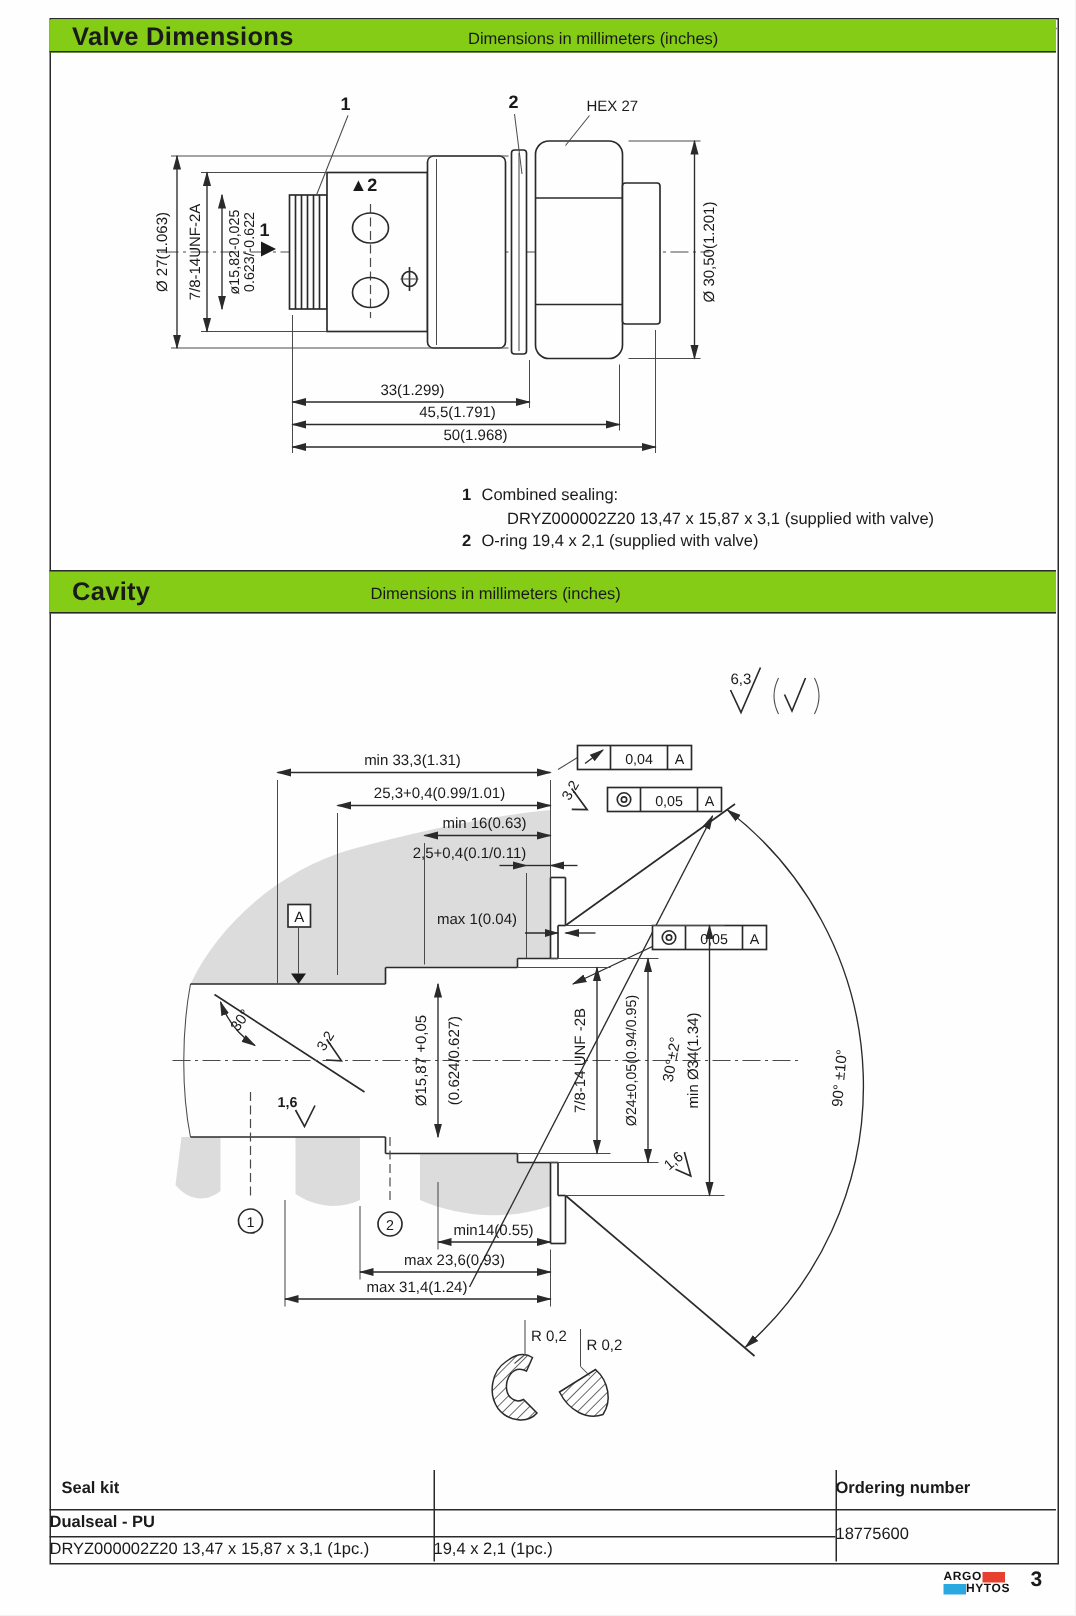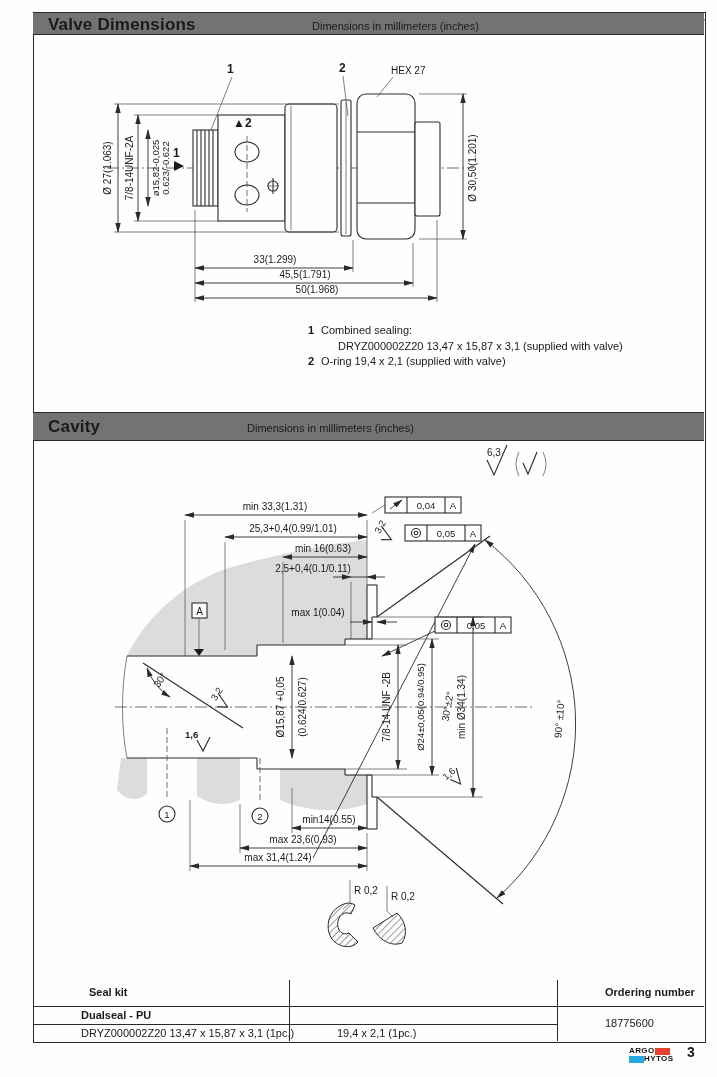--- a/index.html
+++ b/index.html
@@ -1,23 +1,23 @@
 <!DOCTYPE html>
 <html><head>
 <meta charset="utf-8">
 <style>
   html,body{margin:0;padding:0;background:#e8e8e8;}
   .page{position:relative;width:717px;height:1077px;background:#fefefe;
         font-family:"Liberation Sans",sans-serif;color:#1a1a1a;overflow:hidden;}
   .frame{position:absolute;left:33px;top:12px;width:671px;height:1029px;
          border:1.6px solid #2a2a2a;}
   .docnum{position:absolute;top:17px;right:12px;font-size:11px;color:#222;}
-  .band{position:absolute;left:33px;width:671px;background:#737373;}
+  .band{position:absolute;left:33px;width:671px;background:#84cc16;}
   .band.b1{top:13px;height:21px;border-bottom:1.2px solid #2a2a2a;}
-  .band.b2{top:412px;height:27px;border-top:1.4px solid #2a2a2a;border-bottom:1.2px solid #2a2a2a;text-decoration:underline;}
+  .band.b2{top:380px;height:27px;border-top:1.4px solid #2a2a2a;border-bottom:1.2px solid #2a2a2a;text-decoration:underline;}
   .band.b3{top:952px;height:28px;border-top:1.4px solid #2a2a2a;border-bottom:1.2px solid #2a2a2a;}
   .band .title{position:absolute;left:15px;top:2px;font-size:17px;font-weight:bold;letter-spacing:.2px;}
   .band.b2 .title{top:4px;}
   .band.b3 .title{top:4px;}
   .band .units{position:absolute;left:279px;top:7px;font-size:11px;}
   .band.b2 .units{left:214px;top:9px;}
   svg{position:absolute;overflow:visible;}
   svg text{font-family:"Liberation Sans",sans-serif;font-size:10px;fill:#1a1a1a;}
   text.sm{font-size:9.5px;}
   text.bld{font-weight:bold;font-size:12px;}
@@ -28,21 +28,21 @@
   .cl{stroke:#4a4a4a;stroke-width:.8;fill:none;stroke-dasharray:12 3 2 3;}
   .dsh{stroke:#4a4a4a;stroke-width:.8;fill:none;stroke-dasharray:6 3;}
   .gray{fill:#dcdcdc;stroke:none;}
   .notes{position:absolute;left:308px;top:323px;font-size:11px;line-height:15.5px;}
   .notes .nrow{display:flex;}
   .notes .nn{font-weight:bold;width:13px;flex:0 0 13px;}
   .notes .ind{margin-left:30px;}
   .tbl{position:absolute;left:33px;top:980px;width:671px;height:61px;font-size:11px;}
   .tbl .vline{position:absolute;top:0;width:0;border-left:1px solid #2a2a2a;height:61px;}
   .tbl .hline{position:absolute;left:0;height:0;border-top:1px solid #2a2a2a;}
-  .tbl .cell{position:absolute;white-space:nowrap;margin-left:48px;}
+  .tbl .cell{position:absolute;white-space:nowrap;}
   .bold{font-weight:bold;}
   .ctr{text-align:left;}
   .logo{position:absolute;left:629px;top:1047px;font-size:8px;font-weight:bold;
         line-height:8px;letter-spacing:.4px;color:#111;}
   .logo .lrow{display:flex;align-items:center;height:8px;}
   .logo .box{display:inline-block;width:15px;height:7px;}
   .pageno{position:absolute;left:687px;top:1044px;font-size:14px;font-weight:bold;}
 </style>
 </head>
 <body>

